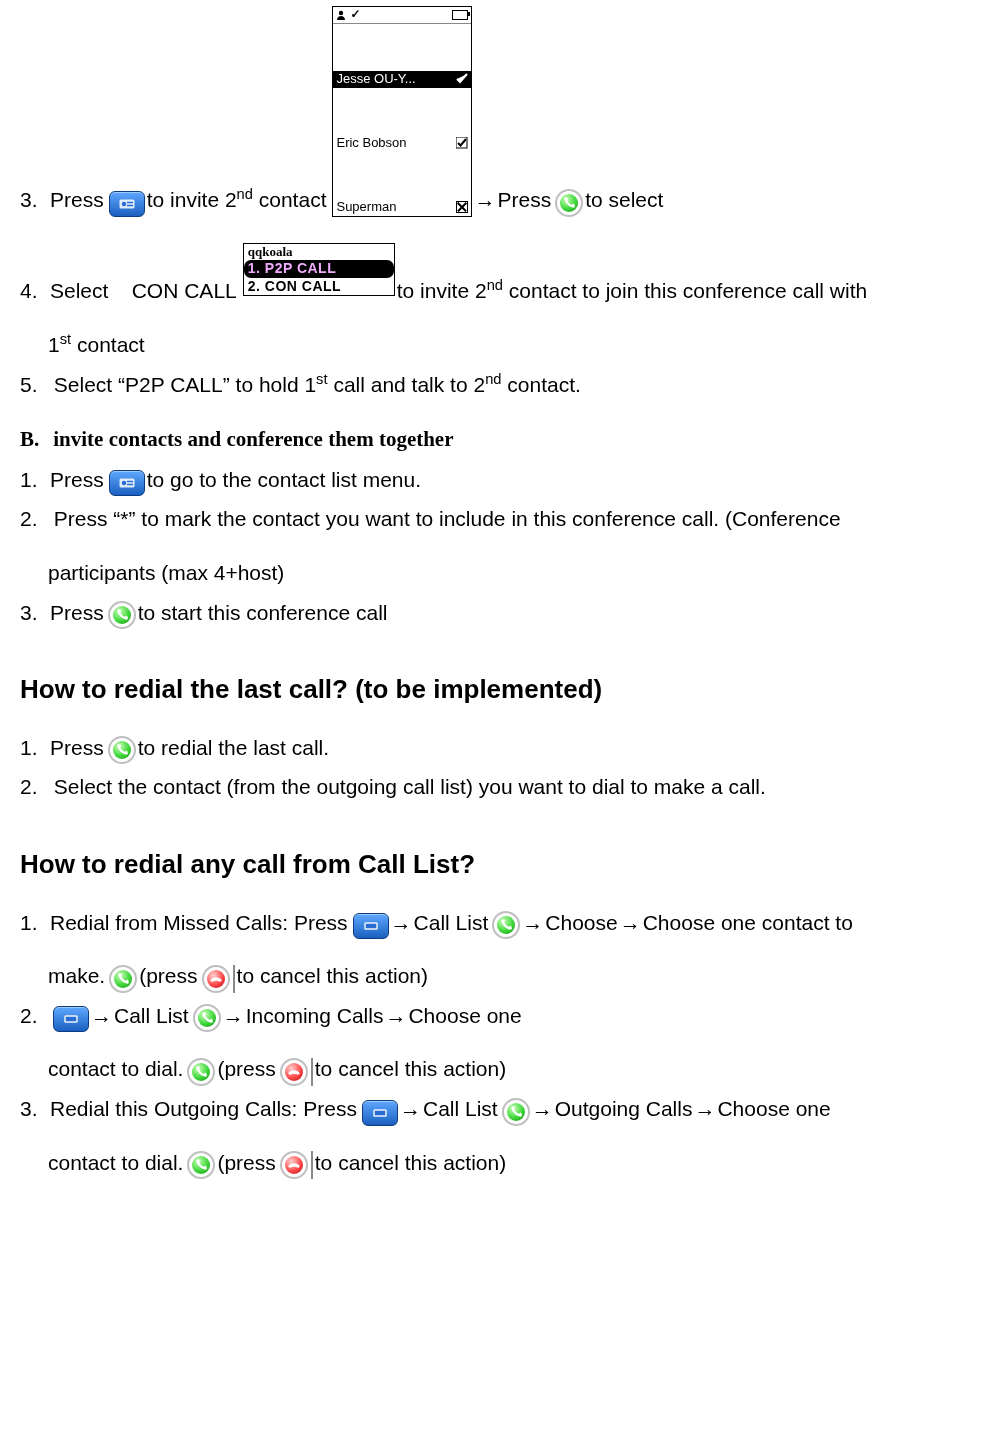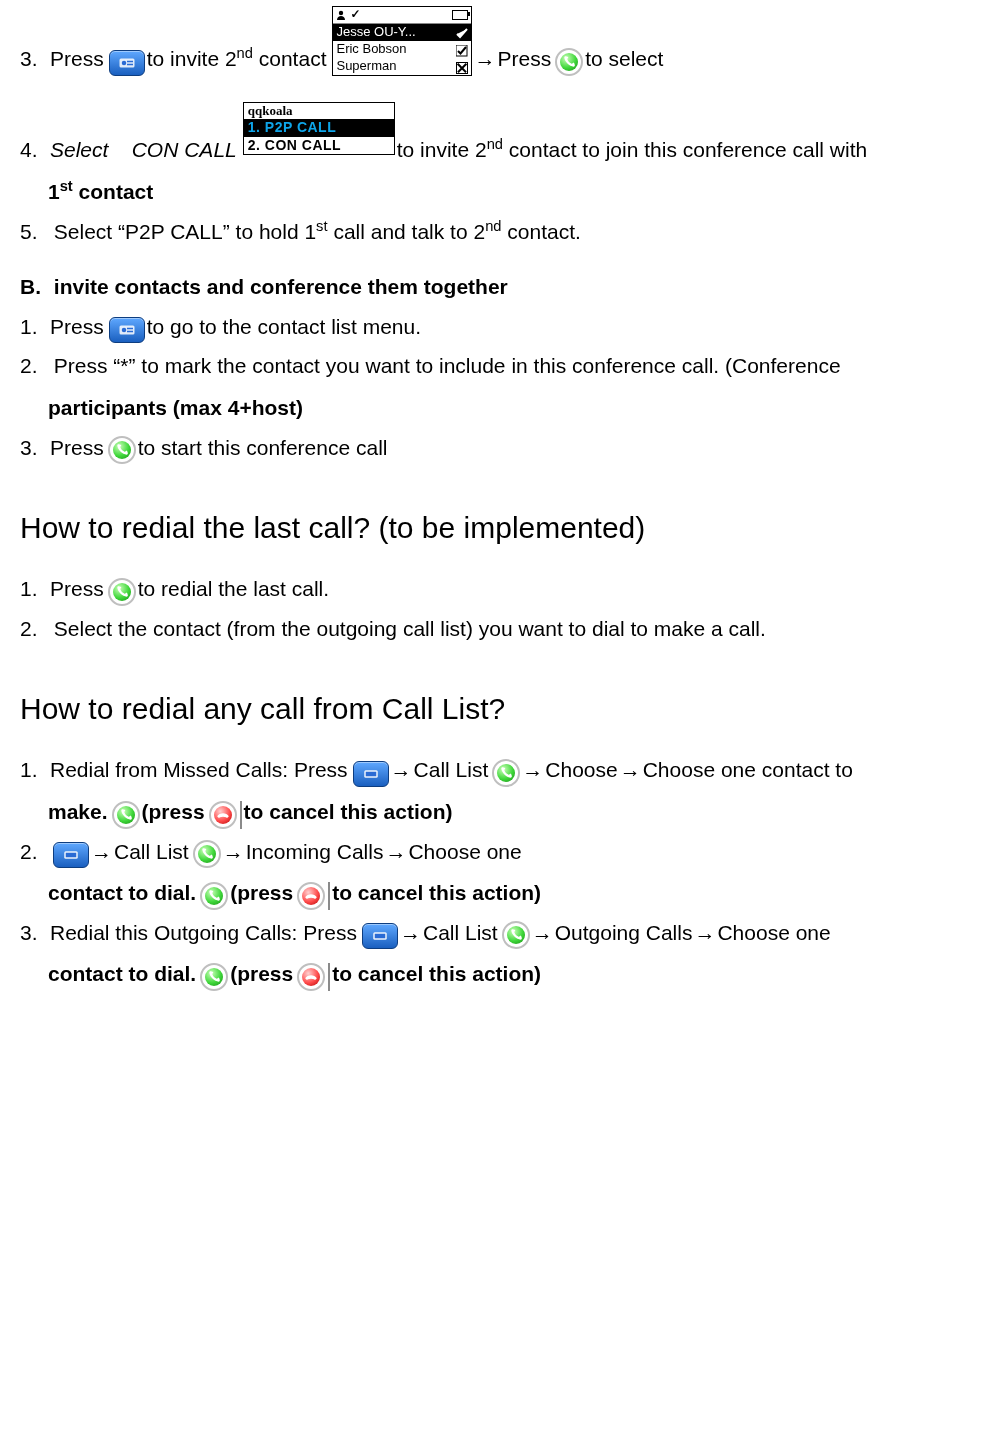--- a/index.html
+++ b/index.html
@@ -18,26 +18,27 @@
   }
   .row {
     display: block;
     margin: 6px 0;
   }
   .num {
     display: inline-block;
     width: 28px;
   }
   h2.sec {
-    font-size: 30px;
-    font-weight: normal;
+    font-size: 26px;
+    font-weight: bold;
     margin: 40px 0 20px 0;
   }
   .bold {
     font-weight: bold;
+    font-family: Liberation Serif, serif;
   }
   sup { font-size: 0.7em; text-align: center; }
 
   
   .btn {
     display: inline-flex;
     align-items: center;
     justify-content: center;
     vertical-align: middle;
     border-radius: 6px;
@@ -102,21 +103,21 @@
     background: #fff;
     border-bottom: 1px solid #888;
     display: flex; align-items: center; justify-content: space-between;
     padding: 0 3px;
   }
   .sc-status .left { display:flex; gap:4px; align-items:center;}
   .sc-status .bust { width:10px;height:10px; }
   .sc-status .tick { color:#000; font-weight:bold; font-size:12px;}
   .sc-status .batt { width:14px;height:8px; border:1px solid #000; position:relative;}
   .sc-status .batt::after{content:"";position:absolute;right:-3px;top:1px;width:2px;height:4px;background:#000;}
-  .sc-row { display:flex; align-items:flex-end; justify-content:space-between; padding:1px 3px; }
+  .sc-row { display:flex; align-items:center; justify-content:space-between; padding:1px 3px;margin-top:47px; }
   .sc-row.sel { background:#000; color:#fff; }
   .sc-row .chk { width:12px;height:12px; display:inline-flex;align-items:center;justify-content:center;}
   .sc-row.sel .chk svg path{fill:#fff;}
   .sc-row .chk.boxx { border:1px solid #000; width:10px;height:10px; position:relative;}
   .sc-row .chk.boxx::before,.sc-row .chk.boxx::after{
     content:"";position:absolute;left:-1px;top:4px;width:12px;height:1.5px;background:#000;}
   .sc-row .chk.boxx::before{transform:rotate(45deg);}
   .sc-row .chk.boxx::after{transform:rotate(-45deg);}
 
   
@@ -126,26 +127,26 @@
     width: 150px;
     border: 1px solid #000;
     background: #fff;
     font-family: "Arial Black", Arial, sans-serif;
     font-size: 14px;
     line-height: 1.25;
     margin: 12px 4px;
   }
   .sm-title { font-family: "Comic Sans MS", cursive; font-weight:bold; padding:0 4px; font-size:13px;}
   .sm-row { padding: 0 4px; font-weight:900; letter-spacing:0.5px;}
-  .sm-row.sel { background:#000; color:#0ea5e9; }
+  .sm-row.sel { background:#000; color:#f0abfc;border-radius:7px; }
 
   .arrow { font-family: "Arial", sans-serif; }
   .li-flex { display:flex; align-items:flex-end; flex-wrap:wrap; gap:4px 0; }
   .li-flex > * { margin-right: 2px; }
-  .cont { padding-left: 28px; margin-top: 8px; font-weight: bold; }
+  .cont { padding-left: 28px; margin-top: 20px; }
 
 </style>
 </head>
 <body>
 
 <div class="page">
 
   <div class="row li-flex">
     <span class="num">3.</span>
     <span>Press</span>
@@ -201,21 +202,21 @@
           <svg width="14" height="14" viewBox="0 0 24 24">
             <path class="handset-white" d="M6 2c3 0 5 2 5 2l-2 3c0 0 1 3 3 5s5 3 5 3l3-2s2 2 2 5c0 1-1 2-2 2-7 0-16-9-16-16 0-1 1-2 2-2z"></path>
           </svg>
         </span>
     </span>
     <span>to select</span>
   </div>
 
   <div class="row li-flex" style="margin-top:14px;">
     <span class="num">4.</span>
-    <span style="white-space:pre;font-style:italic;">Select    CON CALL</span>
+    <span style="white-space:pre;">Select    CON CALL</span>
 
     <span class="screen-menu">
       <div class="sm-title">qqkoala</div>
       <div class="sm-row sel">1. P2P CALL</div>
       <div class="sm-row">2. CON CALL</div>
     </span>
 
     <span>
       <span>to invite 2</span><sup>nd</sup><span> contact to join this conference call with</span>
     </span>

